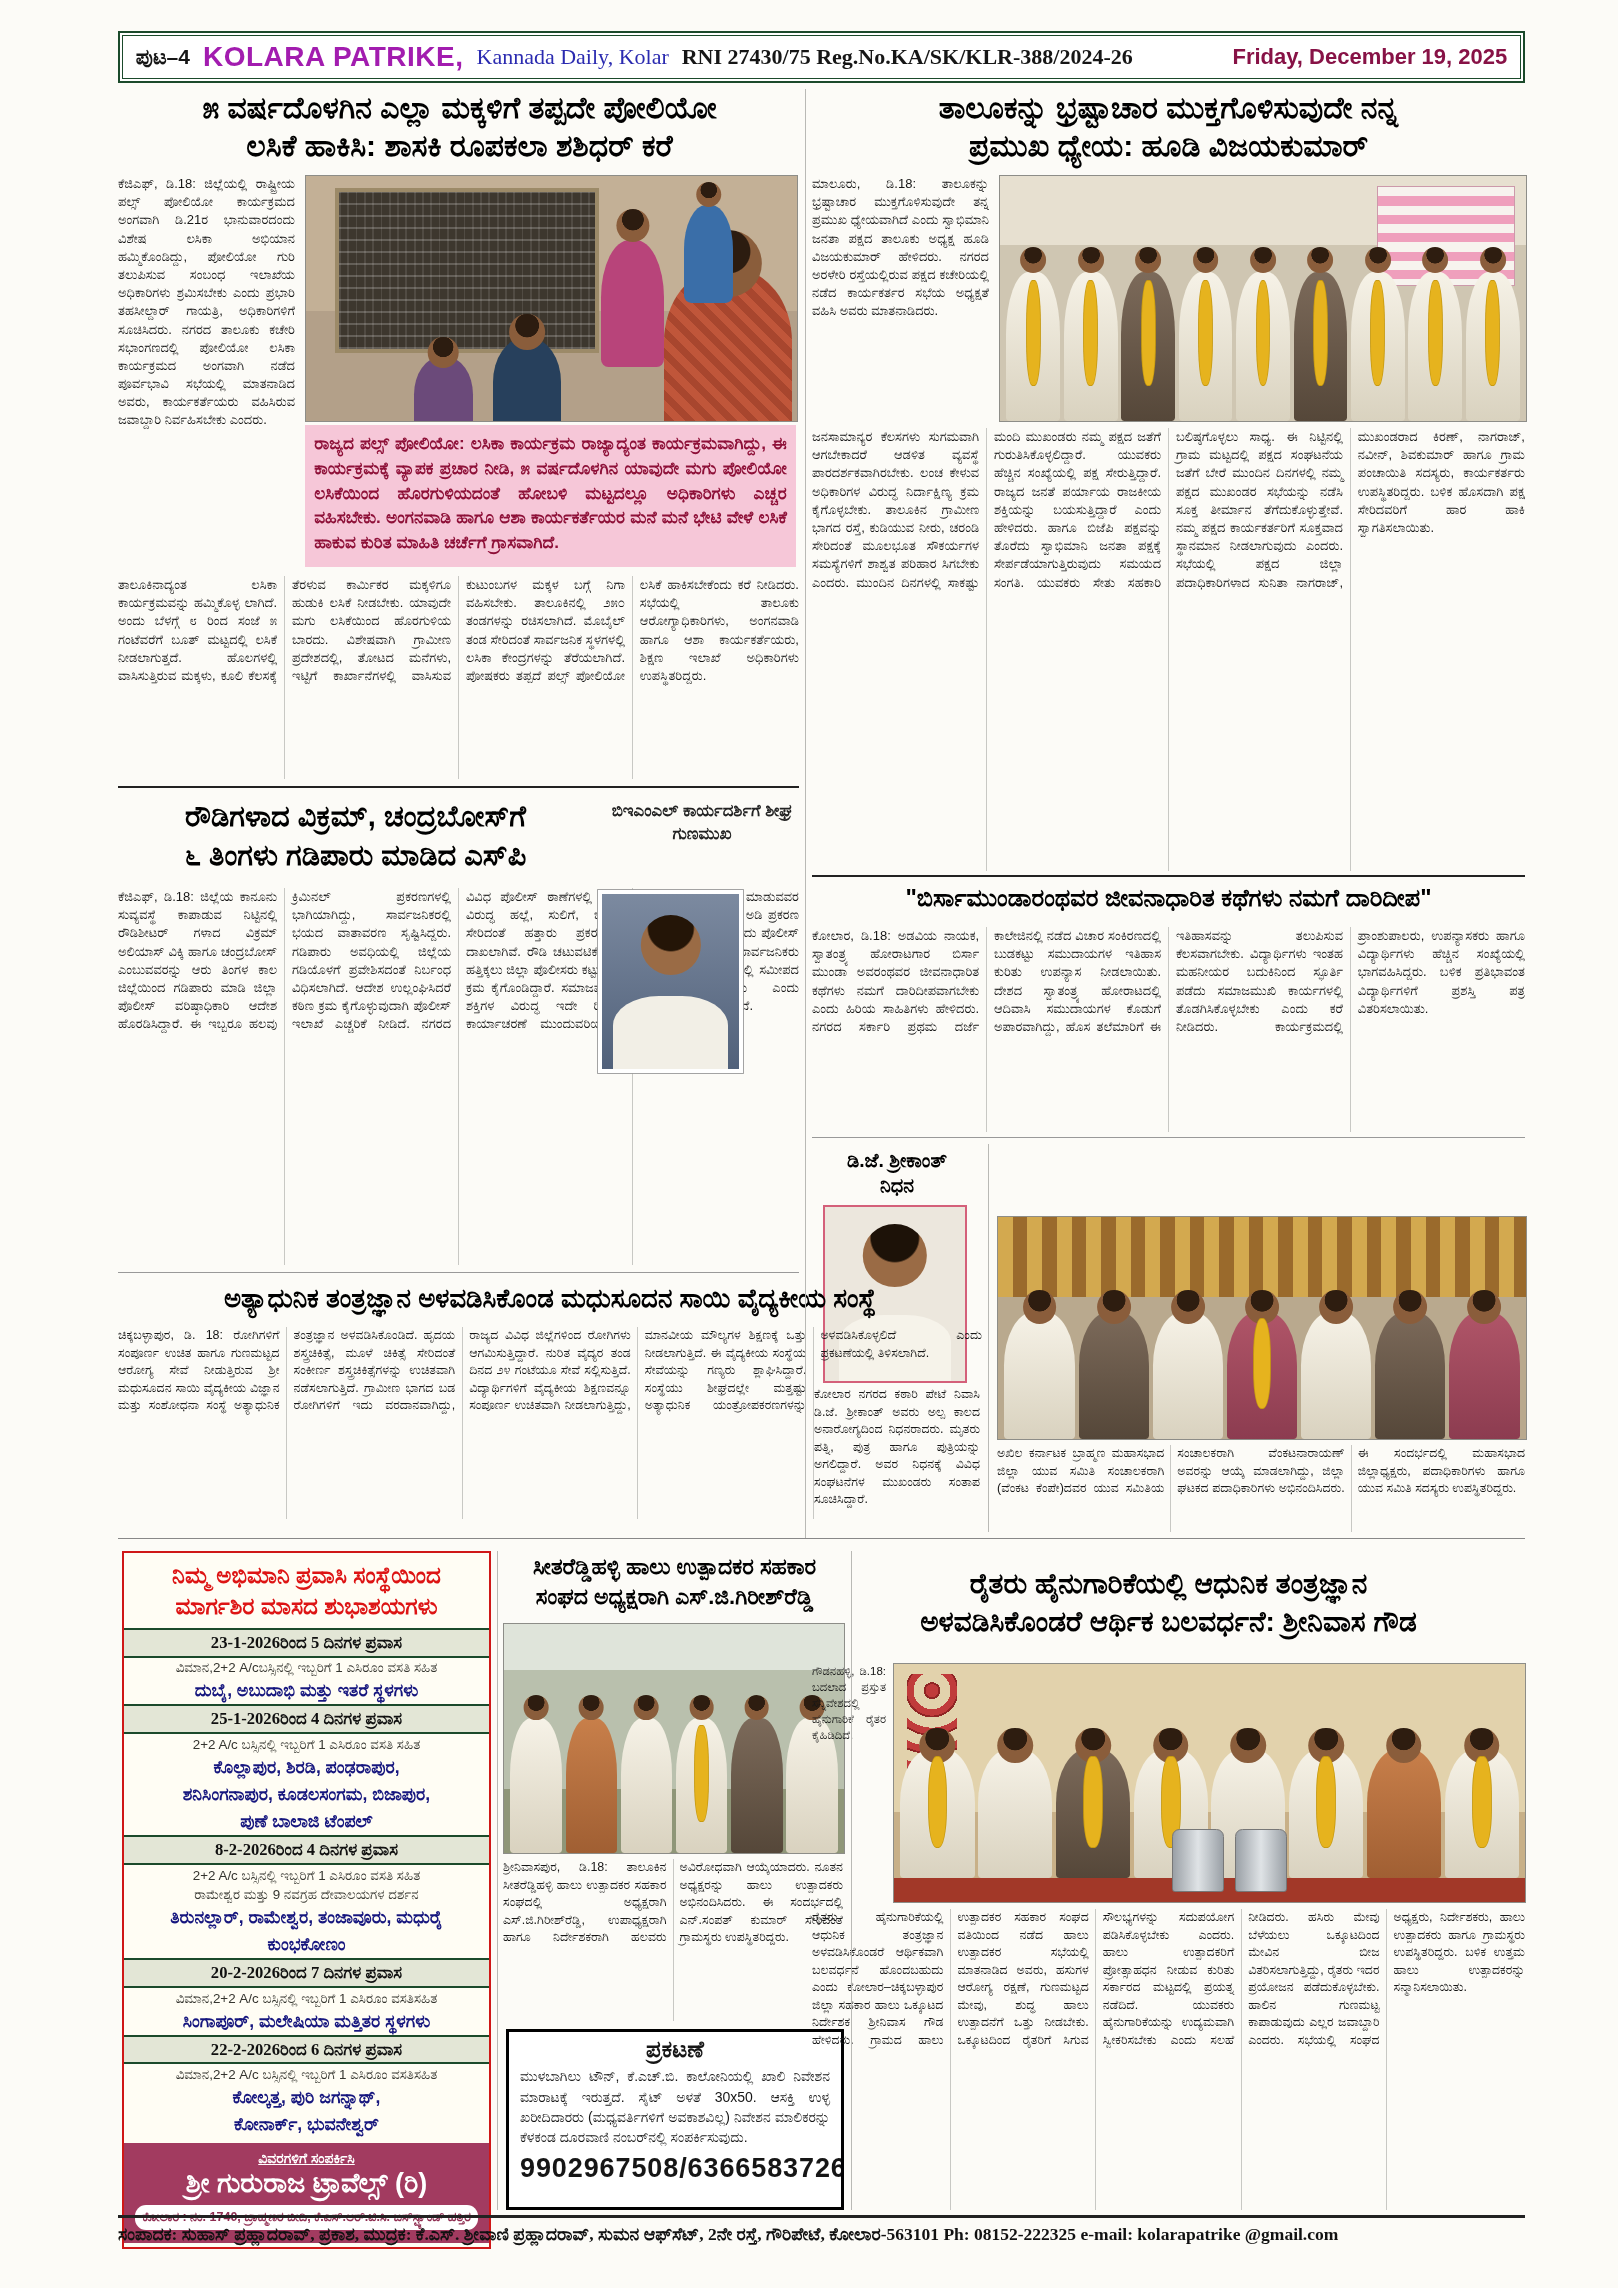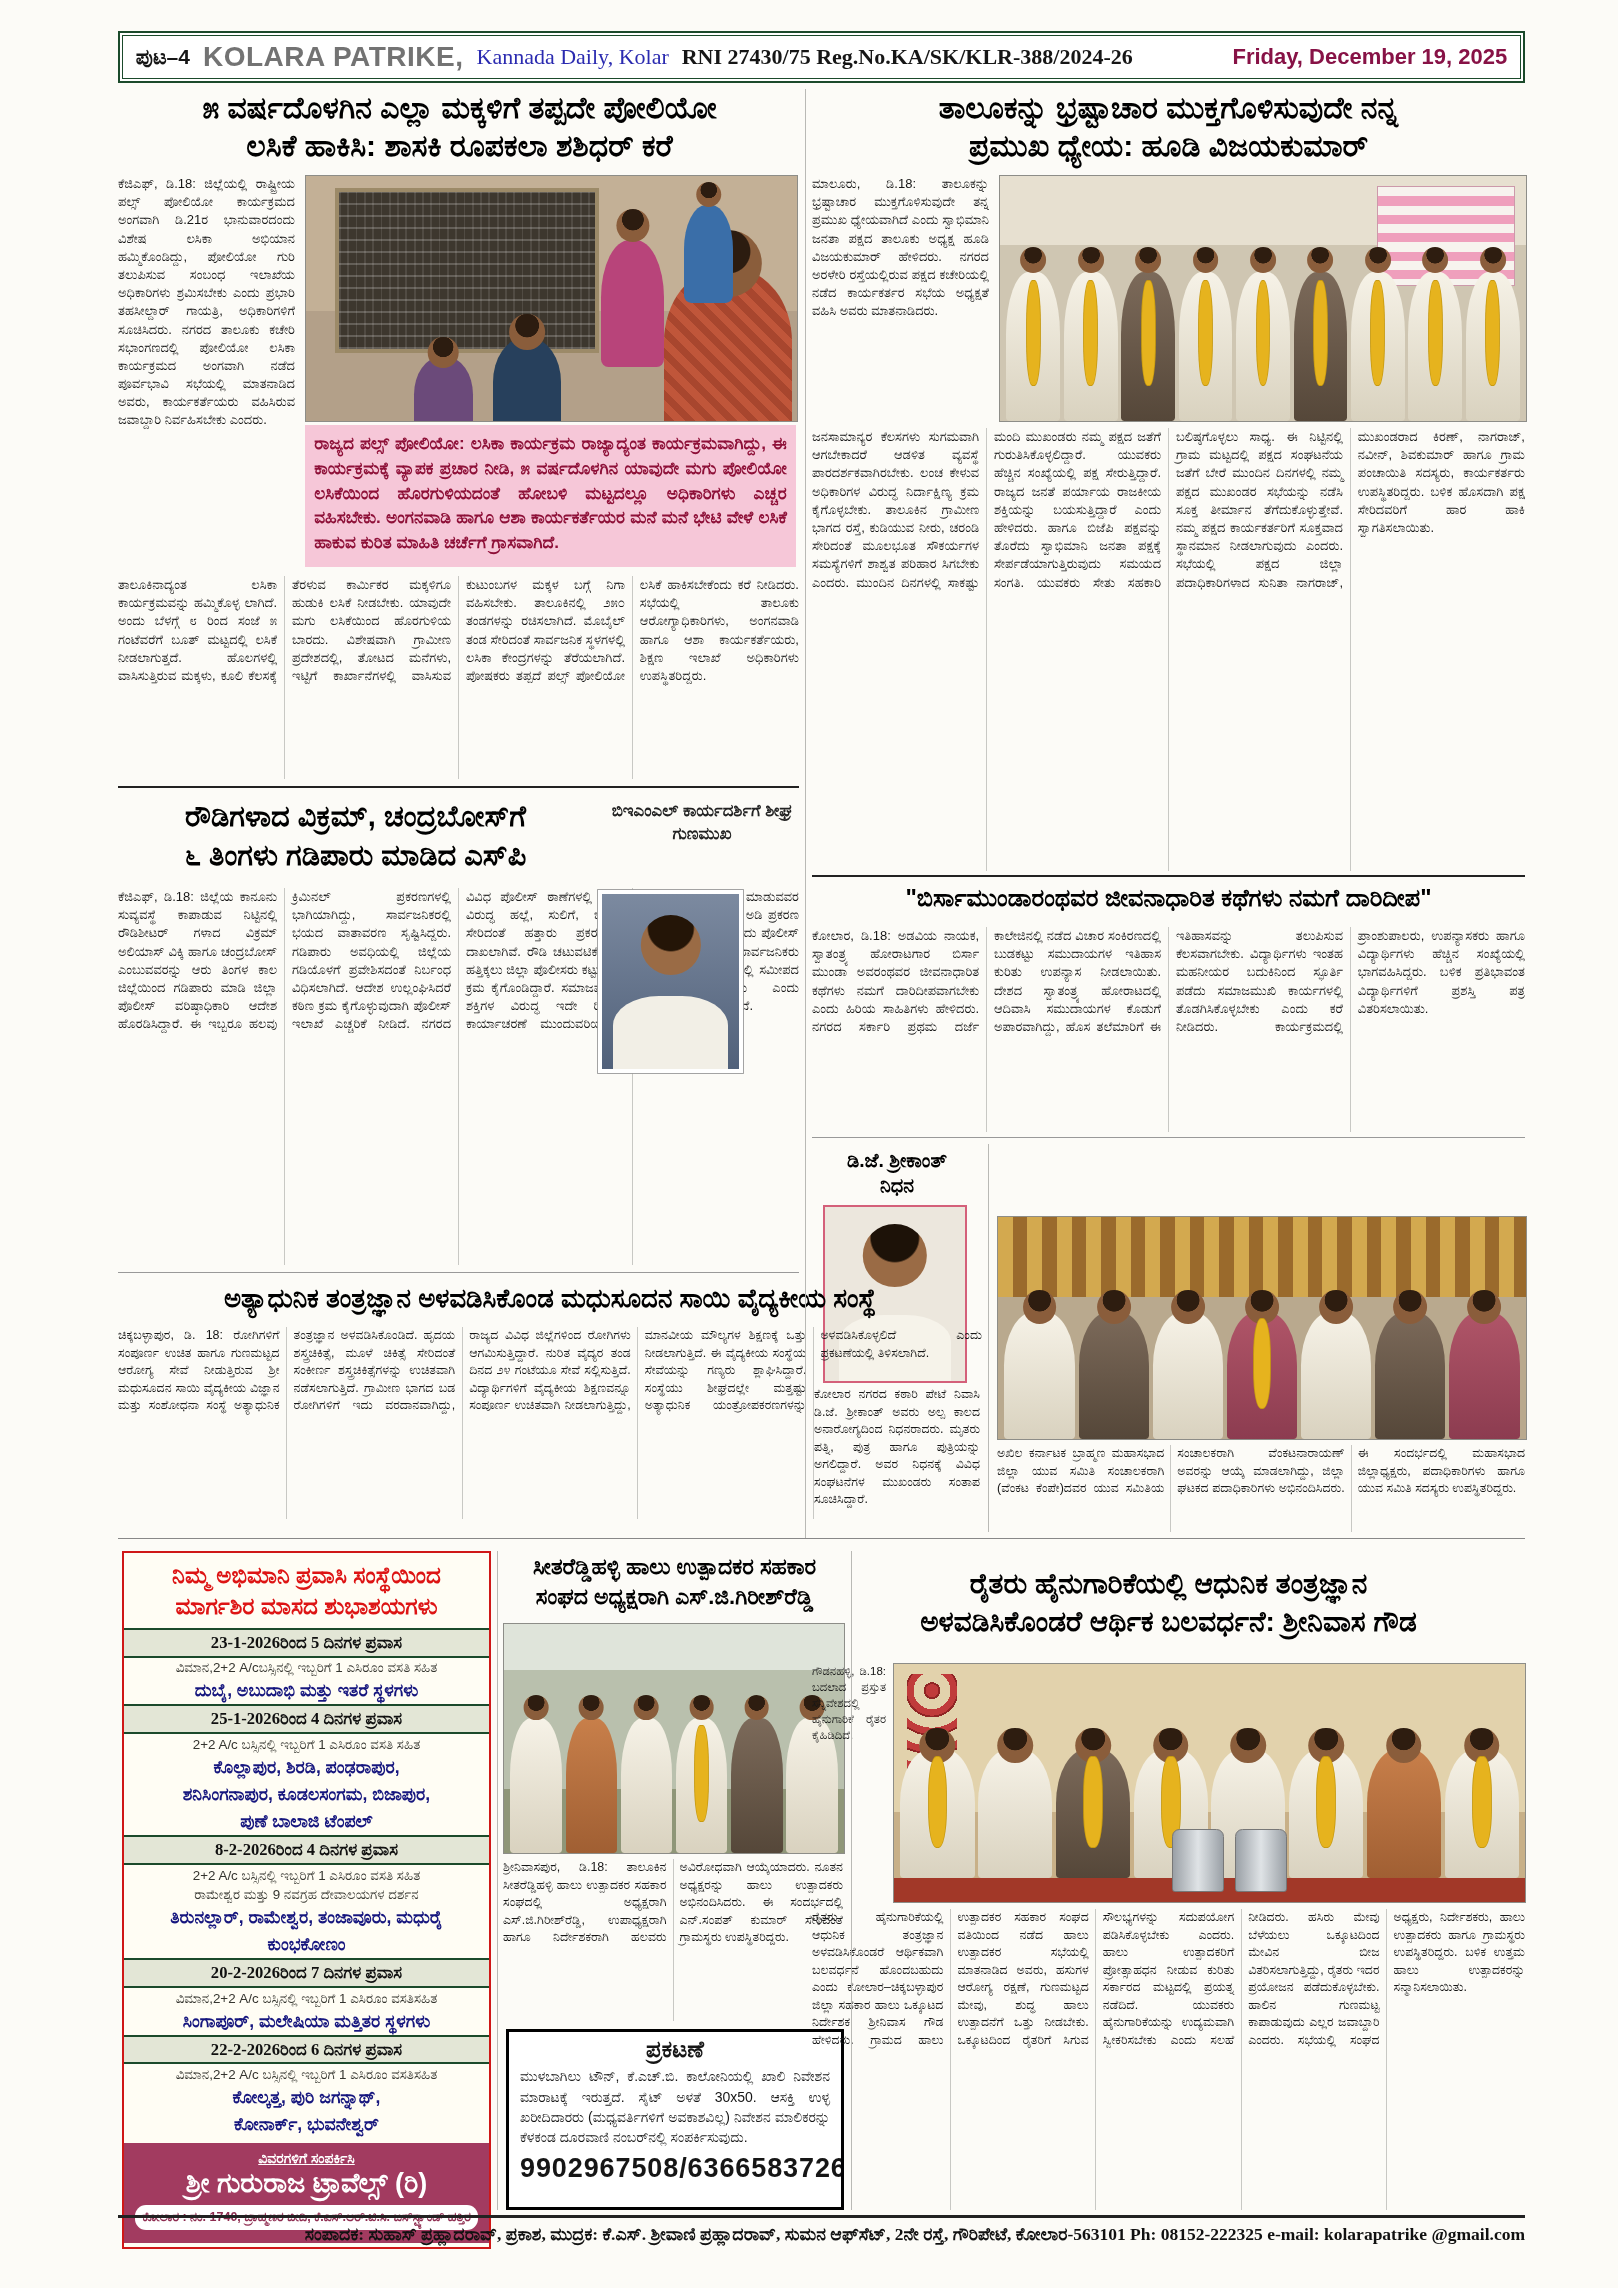--- a/index.html
+++ b/index.html
@@ -4,21 +4,21 @@
 <style>
   html,body{margin:0;padding:0;background:#e8e8e4;}
   .page{position:relative;width:1619px;height:2289px;background:#fcfbf7;margin:0 auto;
         font-family:"Liberation Sans","DejaVu Sans",sans-serif;color:#161616;overflow:hidden;}
   
   .masthead{position:absolute;left:118px;top:31px;width:1407px;height:52px;
             border:2.8px solid #1b4a2b;background:#fff;box-sizing:border-box;padding-left:11px;}
   .masthead .inner{position:absolute;inset:1.8px;border:1.8px solid #1b4a2b;display:flex;
             align-items:center;gap:13px;padding:0 13px;box-sizing:border-box;white-space:nowrap;}
   .m-page{font-weight:bold;font-size:21px;}
-  .m-name{color:#737373;font-weight:bold;font-size:28px;letter-spacing:0.5px;}
+  .m-name{color:#a21caf;font-weight:bold;font-size:28px;letter-spacing:0.5px;}
   .m-sub{color:#2a2ab0;font-family:"Liberation Serif",serif;font-size:22px;}
   .m-reg{font-family:"Liberation Serif",serif;font-weight:bold;font-size:22px;}
   .m-date{margin-left:auto;color:#871246;font-weight:bold;font-size:22px;}
   
   .abs{position:absolute;box-sizing:border-box;}
   .hl{font-weight:bold;text-align:center;color:#000;}
   .body-txt{font-size:13px;line-height:1.40;text-align:justify;overflow:hidden;}
   .cols4{column-count:4;column-gap:14.8px;column-rule:0.9px solid #c8c8c4;}
   .cols5{column-count:5;column-gap:14px;column-rule:0.9px solid #c8c8c4;}
   .cols3{column-count:3;column-gap:13px;column-rule:0.9px solid #c8c8c4;}
@@ -60,21 +60,21 @@
   .ad-contact .h{font-size:14px;font-weight:bold;text-align:center;text-decoration:underline;}
   .ad-contact .nm{font-size:27px;font-weight:bold;text-align:center;margin:1.8px 0 5.5px;}
   .ad-wbox{background:#fff;color:#8e2c50;font-weight:bold;font-size:12.5px;text-align:center;
            border-radius:11px;padding:3.7px 5.5px;margin:4.6px 1.8px;line-height:1.4;}
   
   .notice{border:3.7px solid #000;background:#fff;padding:3.7px 11px;overflow:hidden;}
   .notice .t{font-weight:bold;font-size:23px;text-align:center;}
   .notice .b{font-size:14px;line-height:1.45;text-align:justify;margin-top:3.7px;}
   .notice .p{font-weight:bold;font-size:27px;text-align:center;letter-spacing:0.9px;margin-top:5.5px;}
   
-  .footer{font-family:"Liberation Serif",serif;font-weight:bold;font-size:17.5px;text-align:right;color:#111;}
+  .footer{font-family:"Liberation Serif",serif;font-weight:bold;font-size:17.5px;text-align:left;color:#111;}
 </style>
 </head>
 <body>
 
 <div class="page">
 
   <div class="masthead">
     <div class="inner">
       <span class="m-page">ಪುಟ–4</span>
       <span class="m-name">KOLARA PATRIKE,</span>

